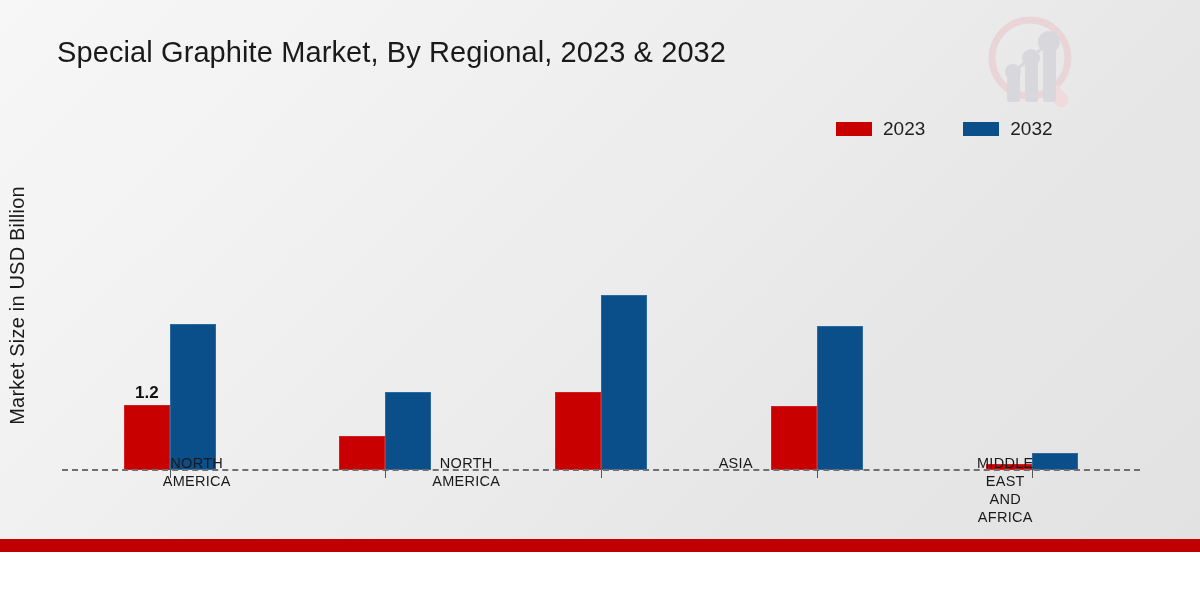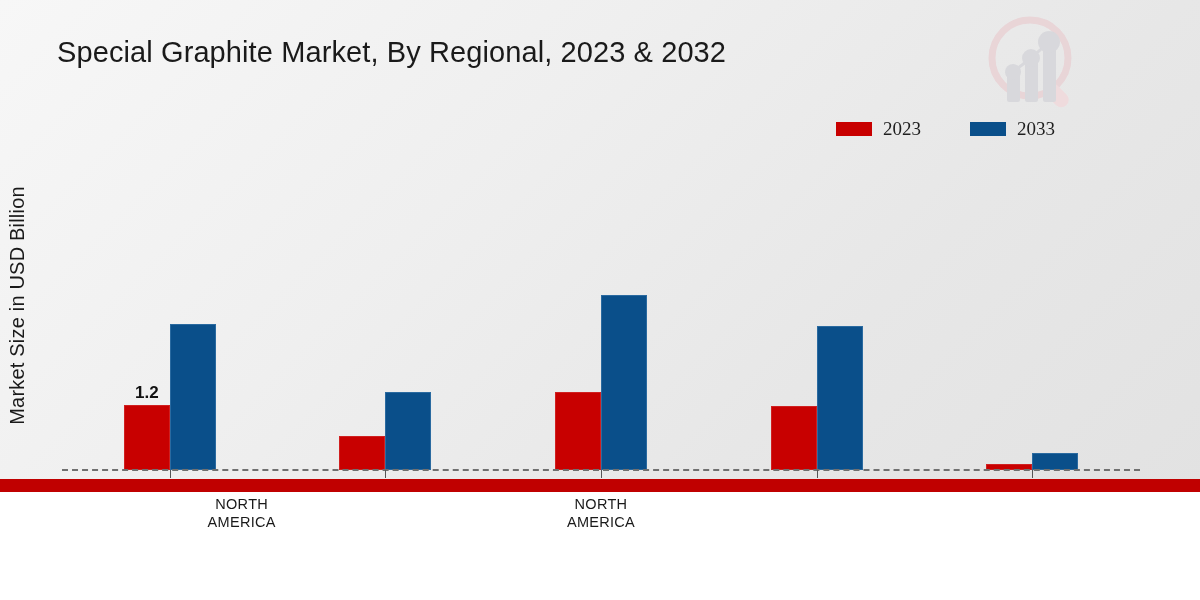--- a/index.html
+++ b/index.html
@@ -8,21 +8,21 @@
   }
   body {
     width: 1200px;
     height: 600px;
     overflow: hidden;
     font-family: "Liberation Sans", sans-serif;
   }
   #chart-root {
     position: relative;
     width: 1200px;
-    height: 492px;
+    height: 552px;
     background: linear-gradient(135deg, #f7f7f7 0%, #efefef 38%, #e7e7e7 70%, #e2e2e2 100%);
     box-sizing: border-box;
   }
 
   
   .watermark {
     position: absolute;
     left: 978px;
     top: 12px;
     width: 110px;
@@ -43,22 +43,21 @@
     white-space: nowrap;
   }
 
   
   .legend {
     position: absolute;
     left: 836px;
     top: 119px;
     display: flex;
     align-items: center;
-    gap: 49px;
-    font-family: Liberation Serif, serif;
+    gap: 38px;
   }
   .legend-item {
     display: flex;
     align-items: center;
     gap: 11px;
   }
   .legend-swatch {
     width: 36px;
     height: 14px;
     display: block;
@@ -160,21 +159,21 @@
     position: absolute;
     left: 50%;
     top: 0;
     width: 0;
     height: 8px;
     border-left: 1px solid #555;
   }
   .cat-labels {
     position: absolute;
     left: 62px;
-    top: 495px;
+    top: 454px;
     width: 1078px;
     display: flex;
   }
   .cat-cell {
     flex: 1 1 0;
     text-align: center;
     font-size: 14.5px;
     line-height: 18px;
     color: #1a1a1a;
     letter-spacing: 0.3px;
@@ -216,21 +215,21 @@
 
   <div class="chart-title">Special Graphite Market, By Regional, 2023 &amp; 2032</div>
 
   <div class="legend">
     <div class="legend-item">
       <span class="legend-swatch" style="background:#c80000"></span>
       <span class="legend-label">2023</span>
     </div>
     <div class="legend-item">
       <span class="legend-swatch" style="background:#0a4f8a"></span>
-      <span class="legend-label">2033</span>
+      <span class="legend-label">2032</span>
     </div>
   </div>
 
   <div class="y-axis-title">
     <span>Market Size in USD Billion</span>
   </div>
 
   <div class="groups">
 
     <div class="group">
@@ -295,18 +294,25 @@
   <div class="cat-labels">
     <div class="cat-cell">
       <div>NORTH</div>
       <div>AMERICA</div>
     </div>
     <div class="cat-cell">
       <div>NORTH</div>
       <div>AMERICA</div>
     </div>
     <div class="cat-cell">
+      <div>ASIA</div>
+    </div>
+    <div class="cat-cell">
+      <div>MIDDLE</div>
+      <div>EAST</div>
+      <div>AND</div>
+      <div>AFRICA</div>
     </div>
   </div>
 
   <div class="bottom-strip"></div>
 
 </div>
 
 </body></html>

